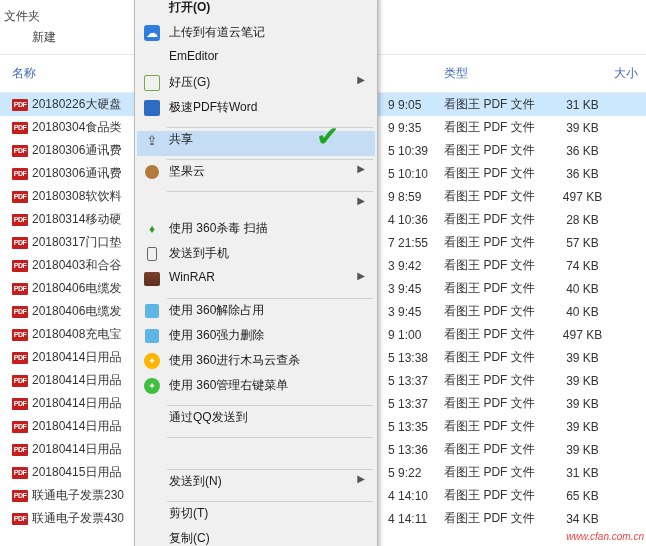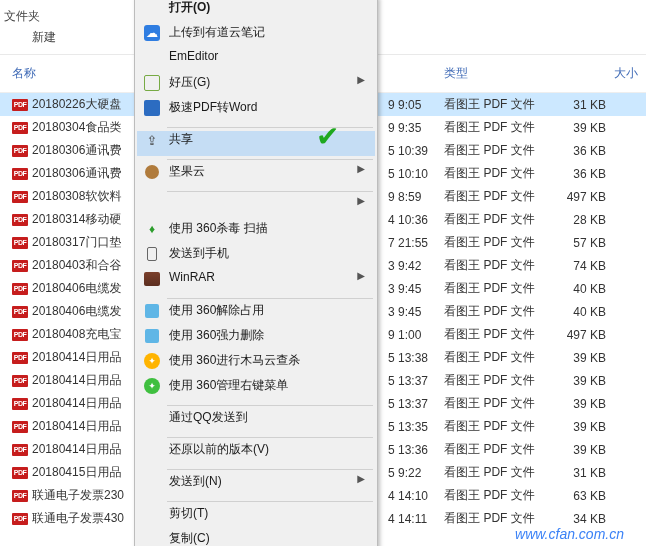--- a/index.html
+++ b/index.html
@@ -5,33 +5,33 @@
   *{box-sizing:border-box;margin:0;padding:0;font-family:"Microsoft YaHei",Segoe UI,sans-serif;font-size:12px;color:#333}
   body{width:646px;height:546px;background:#fff;position:relative;overflow:hidden}
   .top{height:55px;border-bottom:1px solid #e9e9e9;padding-left:4px;display:flex;flex-direction:column;justify-content:center;gap:4px}
   .top .txt1{color:#444}
   .top .txt2{color:#444;margin-left:28px}
   .tbl{width:100%;border-collapse:collapse}
   .tbl th{text-align:left;font-weight:normal;color:#3f6ab6;padding:10px 8px;border-bottom:1px solid #eee;background:#fff}
   .tbl th:first-child{padding-left:12px}
   .tbl td{padding:3px 8px;white-space:nowrap}
   .tbl td:first-child{padding-left:12px}
-  .tbl td:last-child{text-align:right;padding-right:40px}
+  .tbl td:last-child{text-align:center;padding-right:40px}
   .tbl tr.sel td{background:#cce8ff}
   .pdfico{display:inline-block;width:16px;height:12px;background:#c61d1d;color:#fff;font-size:7px;line-height:12px;text-align:center;font-weight:bold;border-radius:1px;vertical-align:middle;margin-right:4px;letter-spacing:-0.5px}
   
   .menu{position:absolute;left:134px;top:-4px;width:244px;background:#f0f0f0;border:1px solid #bcbcbc;box-shadow:2px 2px 4px rgba(0,0,0,0.25);padding:2px 2px}
   .mrow{display:flex;align-items:flex-start;height:25px;padding-left:6px;gap:8px;position:relative}
   .mrow.hl{background:#c5ddf4}
   .mrow .ico{width:18px;height:18px;display:flex;align-items:center;justify-content:center;font-size:11px}
   .mrow .lbl{flex:1;color:#1a1a1a}
   .mrow .arr{position:absolute;right:10px;color:#555;font-size:10px}
   .sep{height:1px;background:#d0d0d0;margin:3px 2px 3px 30px}
   .check{position:absolute;left:316px;top:120px;font-size:28px;color:#1fa81f;pointer-events:none}
-  .watermark{position:absolute;right:22px;bottom:4px;color:#3b82f6;font-style:italic;font-size:14px;pointer-events:none}
+  .watermark{position:absolute;right:2px;bottom:4px;color:#ef4444;font-style:italic;font-size:10px;pointer-events:none}
   .col-name{color:#3f6ab6}
   .badge-360{display:inline-block;width:16px;height:16px;border-radius:50%;color:#fff;text-align:center;line-height:16px;font-size:9px}
 </style>
 </head>
 <body>
 
 <div class="top">
   <span class="txt1">文件夹</span>
   <span class="txt2">新建</span>
 </div>
@@ -145,21 +145,21 @@
       <tr>
         <td><span class="pdfico">PDF</span><span>20180415日用品</span></td>
         <td>5 9:22</td>
         <td>看图王 PDF 文件</td>
         <td>31 KB</td>
       </tr>
       <tr>
         <td><span class="pdfico">PDF</span><span>联通电子发票230</span></td>
         <td>4 14:10</td>
         <td>看图王 PDF 文件</td>
-        <td>63 KB</td>
+        <td>65 KB</td>
       </tr>
       <tr>
         <td><span class="pdfico">PDF</span><span>联通电子发票430</span></td>
         <td>4 14:11</td>
         <td>看图王 PDF 文件</td>
         <td>34 KB</td>
       </tr>
     </tbody>
 </table>
 
@@ -266,21 +266,20 @@
       <span class="ico">
         <span></span>
       </span>
       <span class="lbl">通过QQ发送到</span>
     </div>
     <div class="sep"></div>
     <div class="mrow">
       <span class="ico">
         <span></span>
       </span>
-      <span class="lbl">还原以前的版本(V)</span>
     </div>
     <div class="sep"></div>
     <div class="mrow">
       <span class="ico">
         <span></span>
       </span>
       <span class="lbl">发送到(N)</span>
       <span class="arr">▶</span>
     </div>
     <div class="sep"></div>

